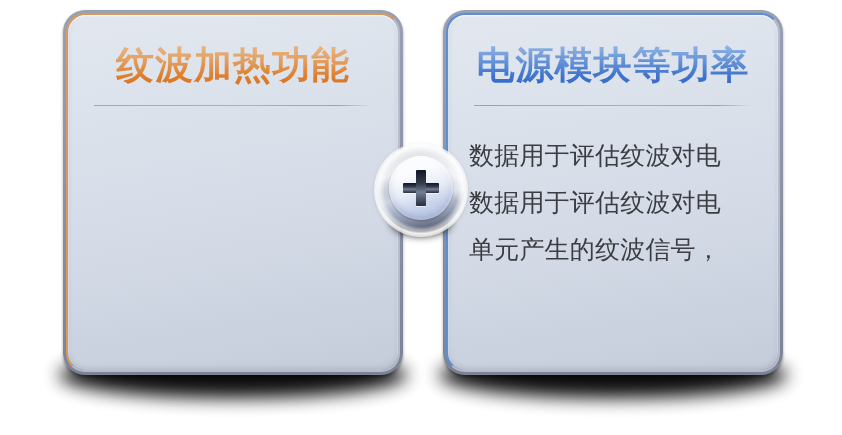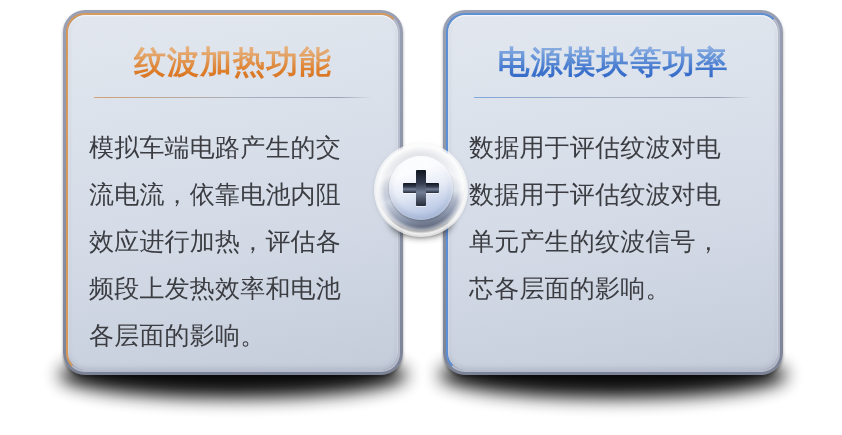--- a/index.html
+++ b/index.html
@@ -87,21 +87,21 @@
     box-shadow: inset 0 1px 2px rgba(255,255,255,0.85),
                 inset 0 -2px 5px rgba(120,130,150,0.28);
     display: flex;
     flex-direction: column;
     align-items: center;
   }
 
   
   .card-title {
     margin-top: 28px;
-    font-size: 32px;
+    font-size: 38px;
     font-weight: bold;
     letter-spacing: 1px;
     line-height: 1.2;
     -webkit-background-clip: text;
     background-clip: text;
     color: transparent;
     -webkit-text-fill-color: transparent;
     text-align: center;
     user-select: none;
   }
@@ -227,40 +227,32 @@
 <div id="stage">
 
   <div class="card-shadow left"></div>
   <div class="card-shadow right"></div>
 
   <div class="card-frame left">
     <div class="card-accent"></div>
     <div class="card-body">
       <div class="card-title">纹波加热功能</div>
       <hr class="card-divider">
-      <div class="card-text">
-        <span class="ln">模拟车端电路产生的交</span>
-        <span class="ln">流电流，依靠电池内阻</span>
-        <span class="ln">效应进行加热，评估各</span>
-        <span class="ln">频段上发热效率和电池</span>
-        <span class="ln">各层面的影响。</span>
-      </div>
     </div>
   </div>
 
   <div class="card-frame right">
     <div class="card-accent"></div>
     <div class="card-body">
       <div class="card-title">电源模块等功率</div>
       <hr class="card-divider">
       <div class="card-text">
         <span class="ln">数据用于评估纹波对电</span>
         <span class="ln">数据用于评估纹波对电</span>
         <span class="ln">单元产生的纹波信号，</span>
-        <span class="ln">芯各层面的影响。</span>
       </div>
     </div>
   </div>
 
   <div id="plus-button">
     <div class="plus-drop"></div>
     <div class="plus-outer"></div>
     <div class="plus-halo"></div>
     <div class="plus-inner">
       <div class="plus-glyph">

